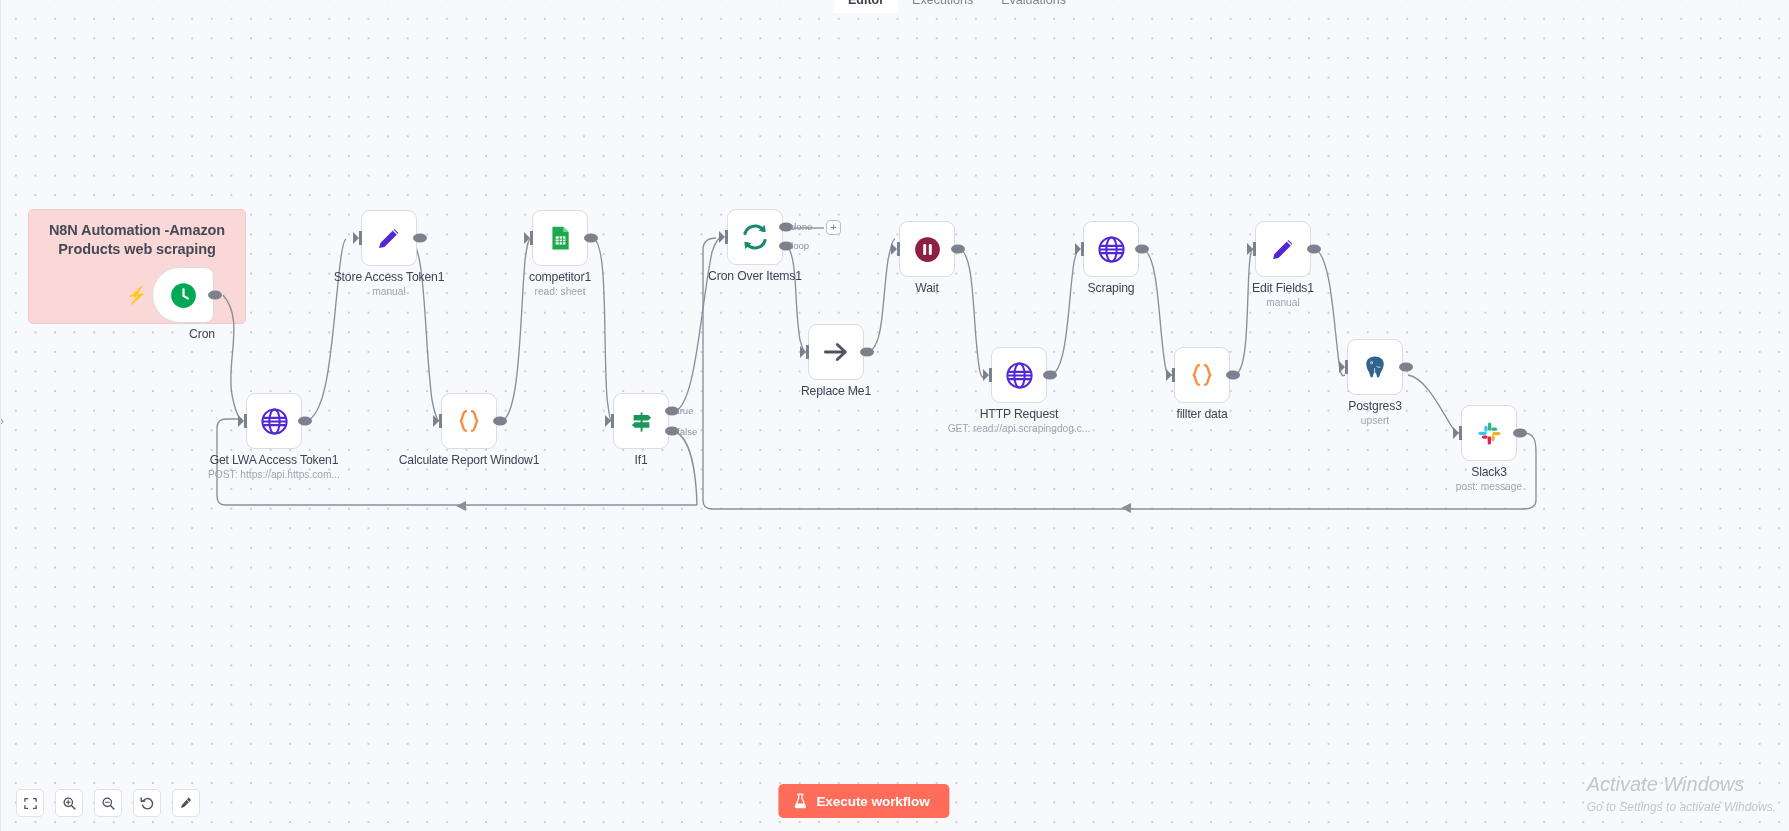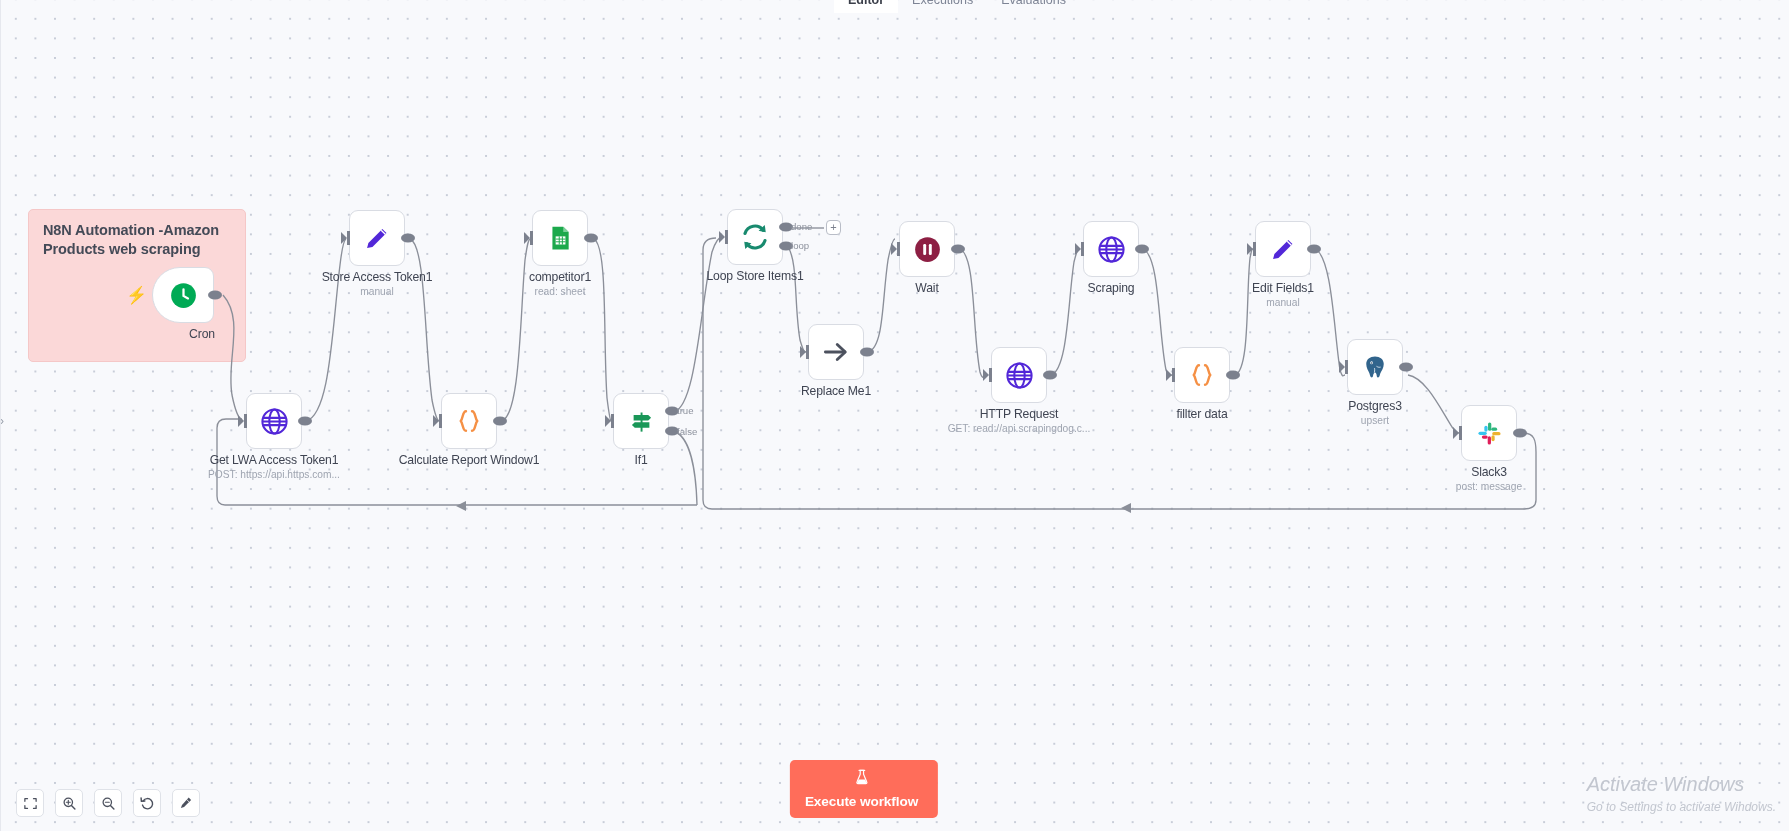--- a/index.html
+++ b/index.html
@@ -41,26 +41,27 @@
   .tab.active {
     background: #ffffff;
     color: #3b3f4a;
     font-weight: 600;
   }
 
   
   #sticky {
     position: absolute;
     left: 28px; top: 209px;
-    width: 218px; height: 153px;
+    width: 218px; height: 115px;
     background: #fbd8d8;
     border: 1px solid #f5c7c7;
     border-radius: 5px;
     padding: 11px 14px;
     z-index: 1;
+    text-align: center;
   }
   #sticky .note-text {
     font-size: 14.5px;
     font-weight: 700;
     color: #444a57;
     line-height: 19px;
     letter-spacing: -0.1px;
   }
 
   
@@ -191,21 +192,20 @@
     color: #fff;
     border: none;
     border-radius: 5px;
     padding: 9px 20px 9px 15px;
     font-size: 13.6px;
     font-weight: 600;
     font-family: "Liberation Sans", sans-serif;
     display: flex; align-items: center; gap: 9px;
     z-index: 30;
     letter-spacing: -0.1px;
-    flex-direction: column;
   }
 
   
   #watermark {
     position: absolute;
     right: 13px; bottom: 14px;
     text-align: left;
     z-index: 20;
     color: #c2c6cf;
     user-select: none;
@@ -295,21 +295,21 @@
         <svg class="gi" width="27" height="27" viewBox="0 0 24 24">
           <circle cx="12" cy="12" r="11" fill="#00aa55"></circle>
           <path d="M12 6.5 L12 12.4 L16 14.6" stroke="#fff" stroke-width="2" fill="none" stroke-linecap="round"></path>
         </svg>
       </span>
       <div class="port-out"></div>
     </div>
     <div class="node-label">Cron</div>
   </div>
 
-  <div class="node" style="left:349px; top:210px;">
+  <div class="node" style="left:361px; top:210px;">
     <div class="node-box">
       <span>
         <svg class="gi" width="28" height="28" viewBox="0 0 24 24">
           <path d="M3.5 20.5 L4.6 16.3 L16.6 4.3 L20.1 7.8 L8.1 19.8 Z" fill="#5227d8"></path>
           <path d="M15.6 5.3 L19.1 8.8" stroke="#ffffff" stroke-width="1.1"></path>
         </svg>
       </span>
       <div class="port-in">
         <svg class="gi" width="9" height="14" viewBox="0 0 9 14">
             <polygon points="0,1 6,7 0,13" fill="#7c818e"></polygon>
@@ -426,21 +426,21 @@
             <rect x="6" y="0" width="3" height="14" fill="#7c818e"></rect>
           </svg>
       </div>
       <div class="port-out p-done">
         <span class="port-label">done</span>
       </div>
       <div class="port-out p-loop">
         <span class="port-label">loop</span>
       </div>
     </div>
-    <div class="node-label">Loop Store Items1</div>
+    <div class="node-label">Cron Over Items1</div>
   </div>
 
   <div class="node" style="left:808px; top:324px;">
     <div class="node-box">
       <span>
         <svg class="gi" width="30" height="30" viewBox="0 0 24 24">
           <path d="M3.5 12 H19" stroke="#4c515e" stroke-width="2.3" stroke-linecap="round" fill="none"></path>
           <path d="M13 6 L19.4 12 L13 18" stroke="#4c515e" stroke-width="2.3" fill="none" stroke-linecap="round" stroke-linejoin="round"></path>
         </svg>
       </span>

